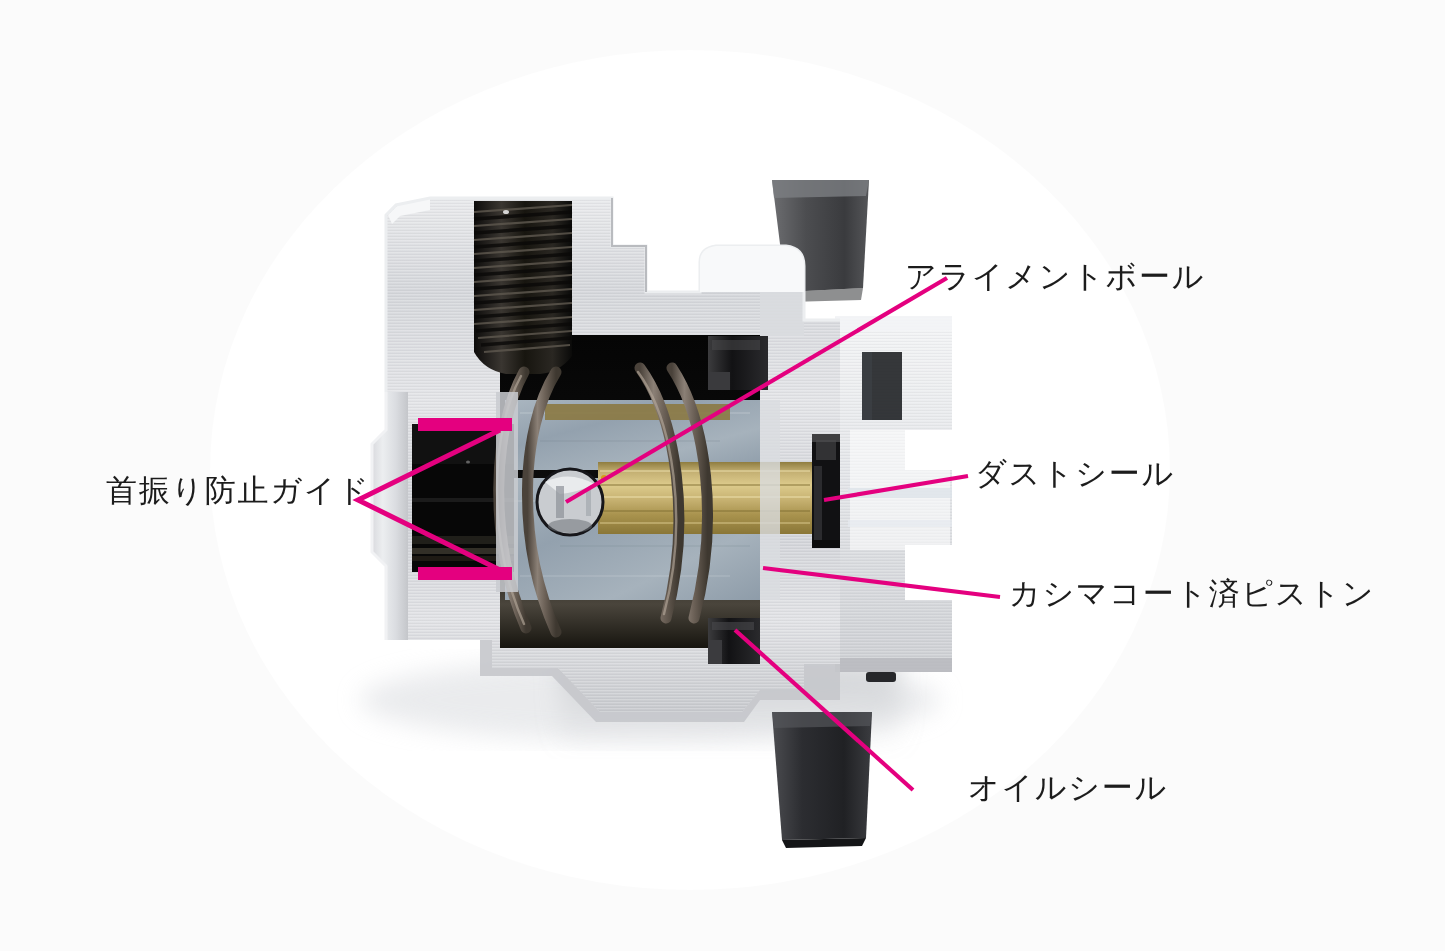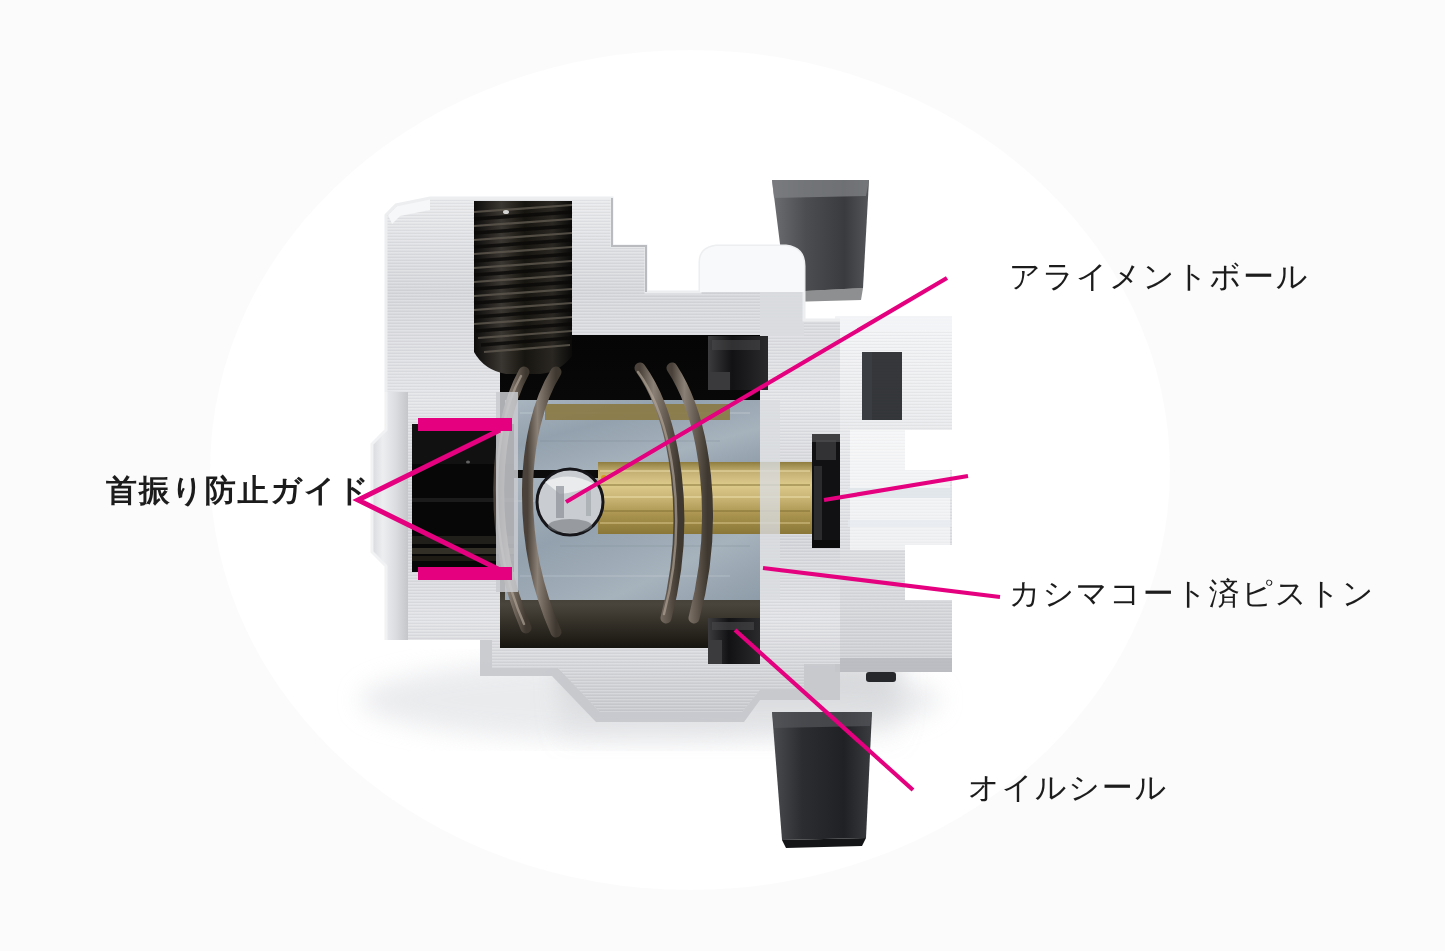--- a/index.html
+++ b/index.html
@@ -26,21 +26,21 @@
     font-size:31px;
     line-height:1.15;
     letter-spacing:.055em;
     white-space:nowrap;
     font-weight:400;
   }
   #lbl-align{left:953px;top:259px;}
   #lbl-dust{left:975px;top:456px;}
   #lbl-piston{left:1009px;top:576px;}
   #lbl-oil{left:925px;top:770px;margin-left:43px;}
-  #lbl-guide{left:106px;top:473px;font-weight:bold;}
+  #lbl-guide{left:106px;top:473px;}
   svg{display:block;}
 </style>
 </head>
 <body style="background: rgb(251, 251, 251);">
 
 <div id="stage">
 
   <svg id="photo" viewBox="0 0 1445 951">
     <defs>
 
@@ -331,22 +331,23 @@
       <line x1="1000" y1="597" x2="763" y2="568"></line>
       <line x1="913" y1="790" x2="735" y2="630"></line>
       <polyline points="500,430 358,500 500,570" stroke-width="5"></polyline>
     </g>
     <g fill="#e4007f">
       <rect x="418" y="418" width="94" height="13" fill="#e4007f"></rect>
       <rect x="418" y="567" width="94" height="13" fill="#e4007f"></rect>
     </g>
   </svg>
 
-  <div class="label" id="lbl-align" style="left: 1009px; top: 259px; color: rgb(28, 28, 28); text-align: right;">アライメントボール</div>
-
+  <div class="label" id="lbl-align" style="left: 905px; top: 259px; color: rgb(28, 28, 28); text-align: right;">アライメントボール</div>
+
+  <div class="label" id="lbl-dust" style="left: 975px; top: 456px; color: rgb(28, 28, 28);">ダストシール</div>
 
   <div class="label" id="lbl-piston" style="left: 1009px; top: 576px; color: rgb(28, 28, 28);">カシマコート済ピストン</div>
 
   <div class="label" id="lbl-oil" style="left: 925px; top: 770px; color: rgb(28, 28, 28);">オイルシール</div>
 
   <div class="label" id="lbl-guide" style="left: 106px; top: 473px; color: rgb(28, 28, 28);">首振り防止ガイド</div>
 
 </div>
 
 </body></html>

